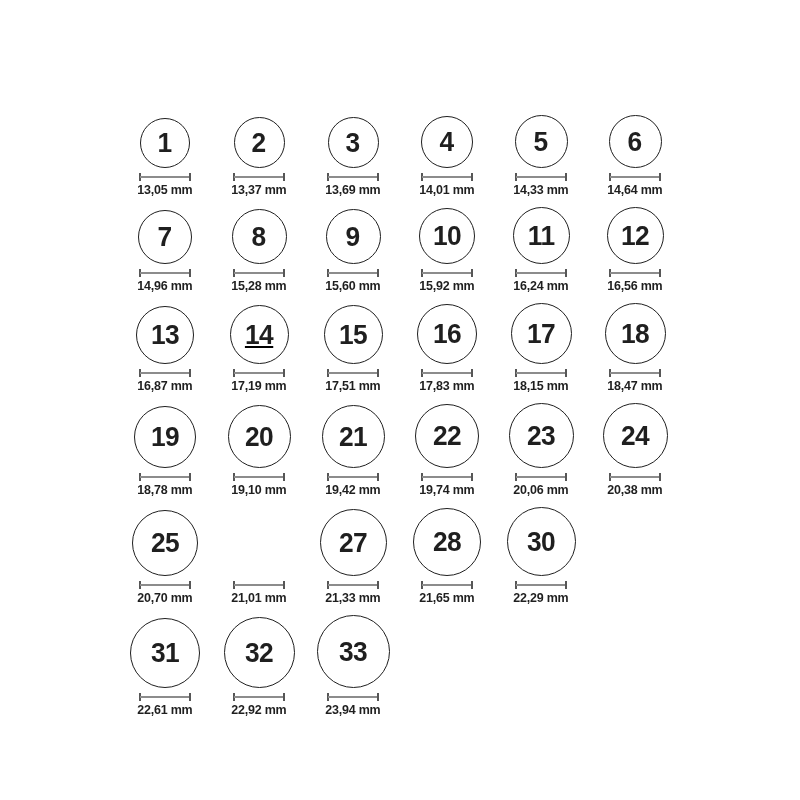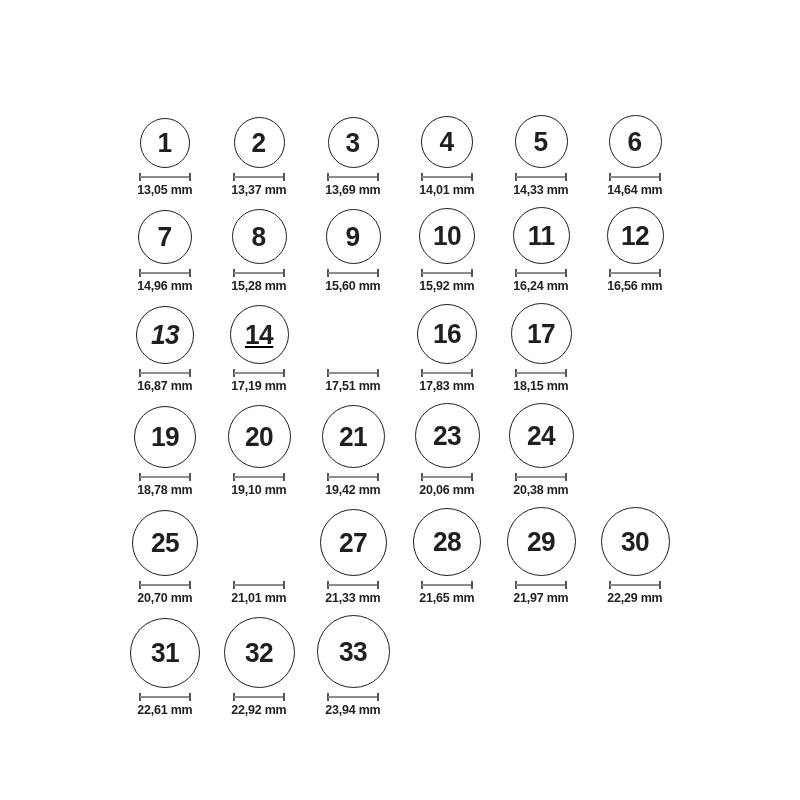--- a/index.html
+++ b/index.html
@@ -221,21 +221,21 @@
     <div class="measure">
       <span class="tick tick-l"></span>
       <span class="mline"></span>
       <span class="tick tick-r"></span>
     </div>
     <div class="label">16,56 mm</div>
   </div>
     </div>
     <div class="row">
       <div class="cell">
-    <div class="circle" style="width: 58px; height: 58px; font-style: italic;">
+    <div class="circle" style="width: 58px; height: 58px;">
       <span class="num">13</span>
     </div>
     <div class="measure">
       <span class="tick tick-l"></span>
       <span class="mline"></span>
       <span class="tick tick-r"></span>
     </div>
     <div class="label">16,87 mm</div>
   </div>
       <div class="cell">
@@ -243,20 +243,23 @@
       <span class="num">14</span>
     </div>
     <div class="measure">
       <span class="tick tick-l"></span>
       <span class="mline"></span>
       <span class="tick tick-r"></span>
     </div>
     <div class="label">17,19 mm</div>
   </div>
       <div class="cell">
+    <div class="circle" style="width: 59px; height: 59px;">
+      <span class="num">15</span>
+    </div>
     <div class="measure">
       <span class="tick tick-l"></span>
       <span class="mline"></span>
       <span class="tick tick-r"></span>
     </div>
     <div class="label">17,51 mm</div>
   </div>
       <div class="cell">
     <div class="circle" style="width: 60px; height: 60px;">
       <span class="num">16</span>
@@ -272,20 +275,31 @@
     <div class="circle" style="width: 61px; height: 61px;">
       <span class="num">17</span>
     </div>
     <div class="measure">
       <span class="tick tick-l"></span>
       <span class="mline"></span>
       <span class="tick tick-r"></span>
     </div>
     <div class="label">18,15 mm</div>
   </div>
+      <div class="cell">
+    <div class="circle" style="width: 61px; height: 61px;">
+      <span class="num">18</span>
+    </div>
+    <div class="measure">
+      <span class="tick tick-l"></span>
+      <span class="mline"></span>
+      <span class="tick tick-r"></span>
+    </div>
+    <div class="label">18,47 mm</div>
+  </div>
     </div>
     <div class="row">
       <div class="cell">
     <div class="circle" style="width: 62px; height: 62px;">
       <span class="num">19</span>
     </div>
     <div class="measure">
       <span class="tick tick-l"></span>
       <span class="mline"></span>
       <span class="tick tick-r"></span>
@@ -308,20 +322,31 @@
       <span class="num">21</span>
     </div>
     <div class="measure">
       <span class="tick tick-l"></span>
       <span class="mline"></span>
       <span class="tick tick-r"></span>
     </div>
     <div class="label">19,42 mm</div>
   </div>
       <div class="cell">
+    <div class="circle" style="width: 64px; height: 64px;">
+      <span class="num">22</span>
+    </div>
+    <div class="measure">
+      <span class="tick tick-l"></span>
+      <span class="mline"></span>
+      <span class="tick tick-r"></span>
+    </div>
+    <div class="label">19,74 mm</div>
+  </div>
+      <div class="cell">
     <div class="circle" style="width: 65px; height: 65px; justify-content: center;">
       <span class="num">23</span>
     </div>
     <div class="measure">
       <span class="tick tick-l"></span>
       <span class="mline"></span>
       <span class="tick tick-r"></span>
     </div>
     <div class="label">20,06 mm</div>
   </div>
@@ -371,31 +396,20 @@
       <div class="cell">
     <div class="circle" style="width: 68px; height: 68px;">
       <span class="num">28</span>
     </div>
     <div class="measure">
       <span class="tick tick-l"></span>
       <span class="mline"></span>
       <span class="tick tick-r"></span>
     </div>
     <div class="label">21,65 mm</div>
-  </div>
-      <div class="cell">
-    <div class="circle" style="width: 69px; height: 69px;">
-      <span class="num">29</span>
-    </div>
-    <div class="measure">
-      <span class="tick tick-l"></span>
-      <span class="mline"></span>
-      <span class="tick tick-r"></span>
-    </div>
-    <div class="label">21,97 mm</div>
   </div>
       <div class="cell">
     <div class="circle" style="width: 69px; height: 69px;">
       <span class="num">30</span>
     </div>
     <div class="measure">
       <span class="tick tick-l"></span>
       <span class="mline"></span>
       <span class="tick tick-r"></span>
     </div>

